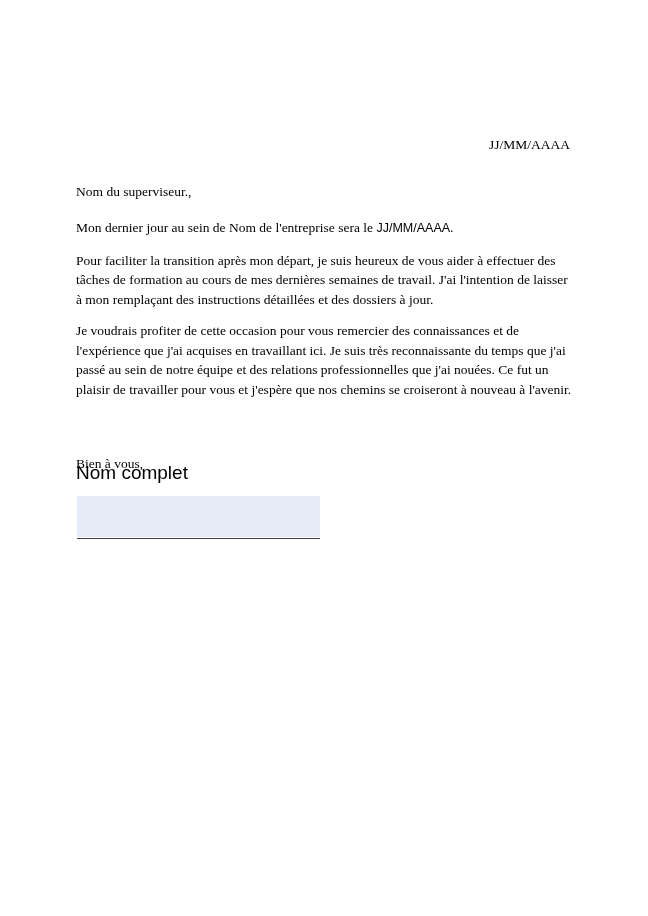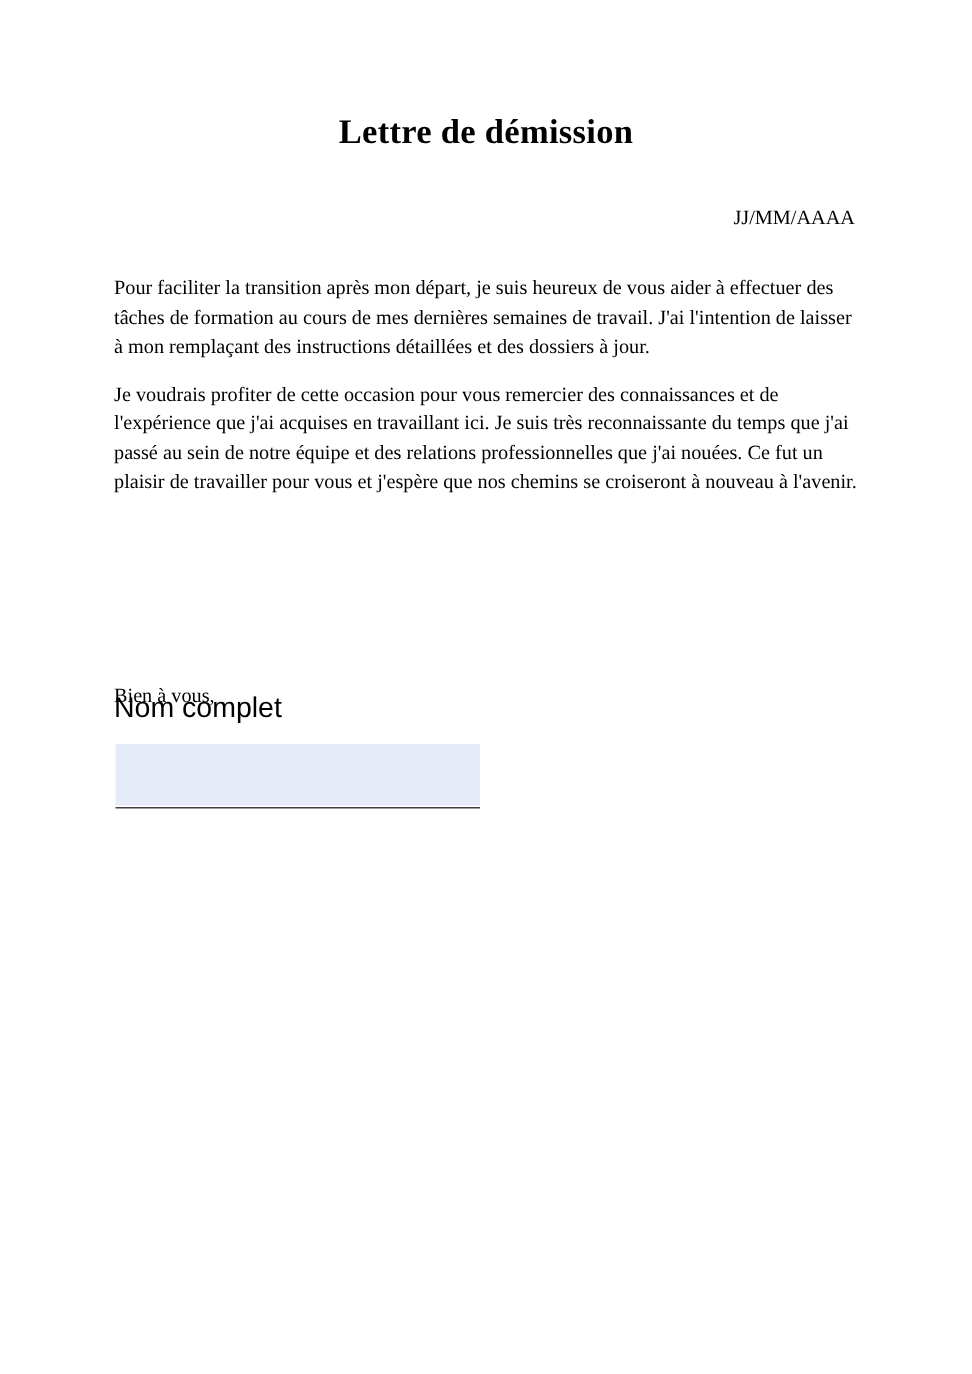--- a/index.html
+++ b/index.html
@@ -121,28 +121,29 @@
     height: 0;
     border-top: 1.6px solid #3f3f3f;
     margin-top: 1px;
   }
 </style>
 </head>
 <body>
 
 <div class="page">
 
-  <div class="doc-title">Lettre de démission</div>
 
   <div class="date-line">JJ/MM/AAAA</div>
 
   <div class="body-block">
 
+    <p class="salutation">Nom du superviseur.,</p>
 
 
+    <p class="para"><span>Mon dernier jour au sein de Nom de l'entreprise sera le </span><span class="sans">JJ/MM/AAAA</span><span>.</span></p>
 
     <p class="para">Pour faciliter la transition après mon départ, je suis heureux de vous aider à effectuer des tâches de formation au cours de mes dernières semaines de travail. J'ai l'intention de laisser à mon remplaçant des instructions détaillées et des dossiers à jour.</p>
 
     <p class="para">Je voudrais profiter de cette occasion pour vous remercier des connaissances et de l'expérience que j'ai acquises en travaillant ici. Je suis très reconnaissante du temps que j'ai passé au sein de notre équipe et des relations professionnelles que j'ai nouées. Ce fut un plaisir de travailler pour vous et j'espère que nos chemins se croiseront à nouveau à l'avenir.</p>
 
   </div>
 
   <div class="closing">Bien à vous,</div>
 
   <div class="signer-name">Nom complet</div>

